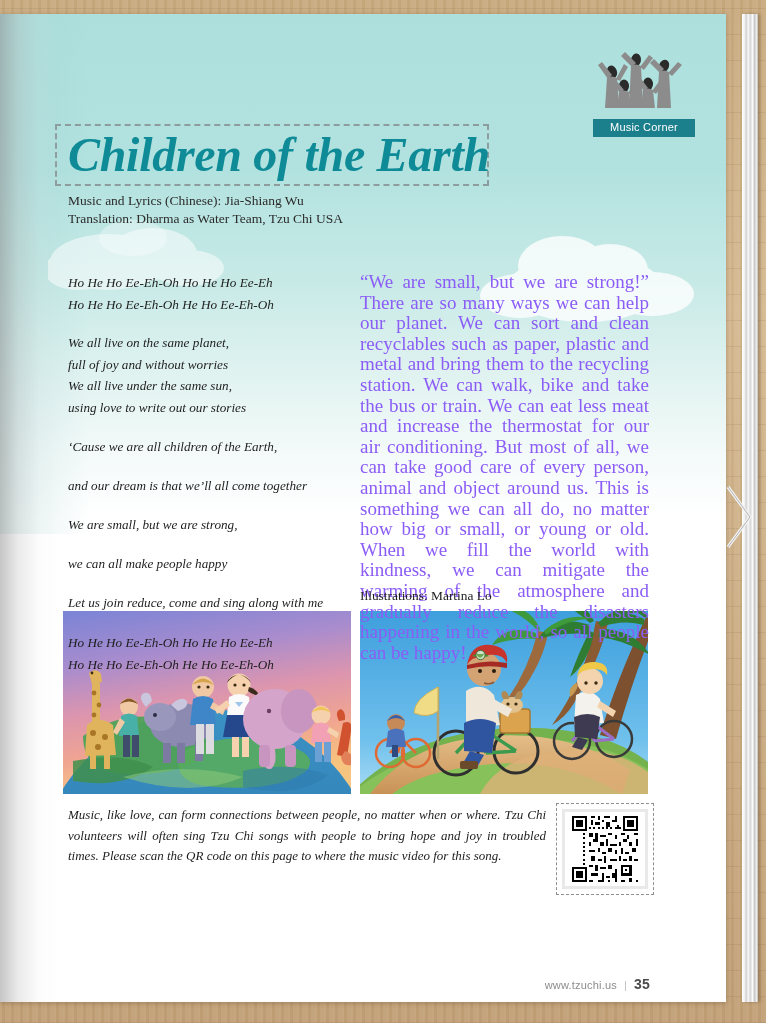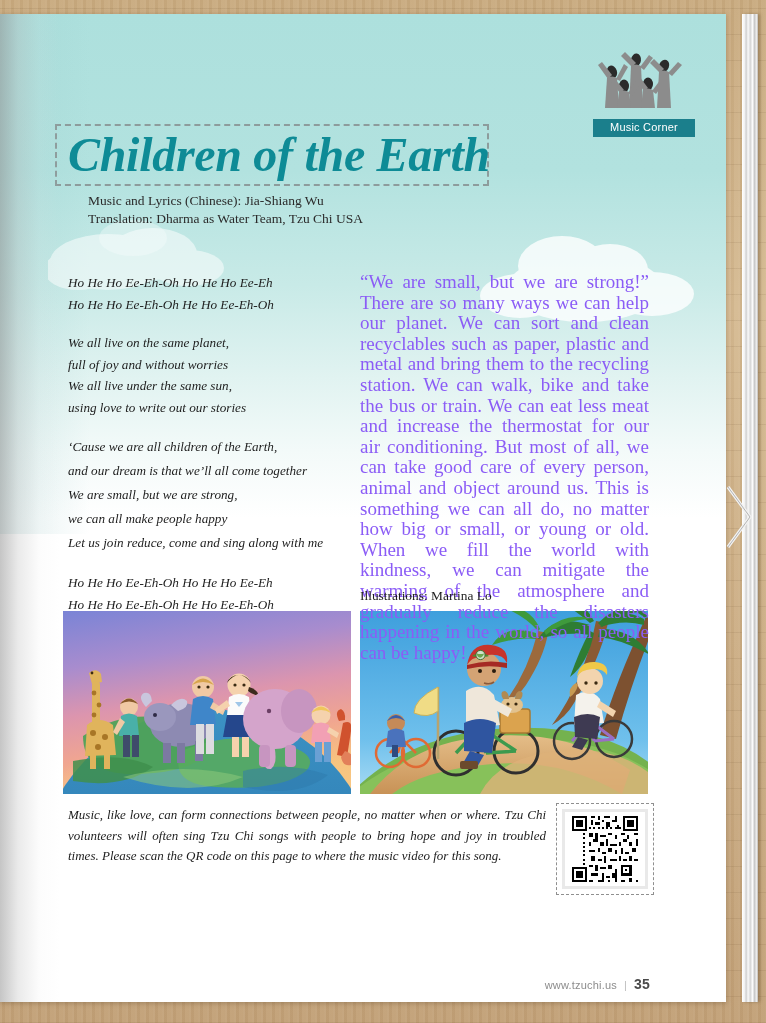--- a/index.html
+++ b/index.html
@@ -168,41 +168,40 @@
   
   .credits {
     position: absolute;
     top: 178px;
     left: 68px;
     width: 420px;
     font-size: 13.5px;
     line-height: 18px;
     color: #2b2b2b;
     z-index: 15;
-    margin-left: 20px;
   }
 
   
   .col-lyrics {
     position: absolute;
     top: 258px;
     left: 68px;
     width: 270px;
     z-index: 15;
   }
   .lyric-block { margin-bottom: 17px; }
   .lyric-block:last-child { margin-bottom: 0; }
   .lyric-line {
     font-style: italic;
     font-size: 13.2px;
     line-height: 21.5px;
     color: #1d1d1d;
     white-space: nowrap;
   }
-  .lyric-block.chorus .lyric-line { line-height: 24px; }
+  .lyric-block.chorus .lyric-line { line-height: 24px; margin-top: 15px; }
 
   .col-body {
     position: absolute;
     top: 258px;
     left: 360px;
     width: 289px;
     z-index: 15;
   }
   .body-text {
     font-size: 19px;

